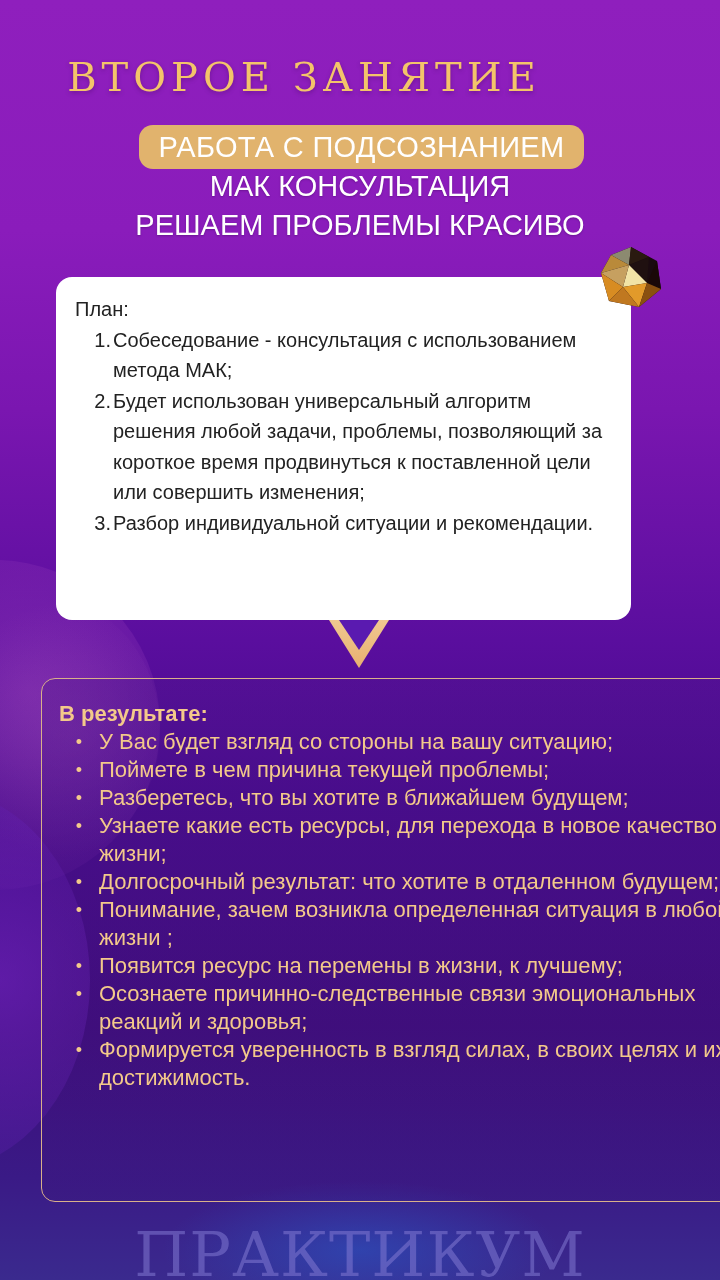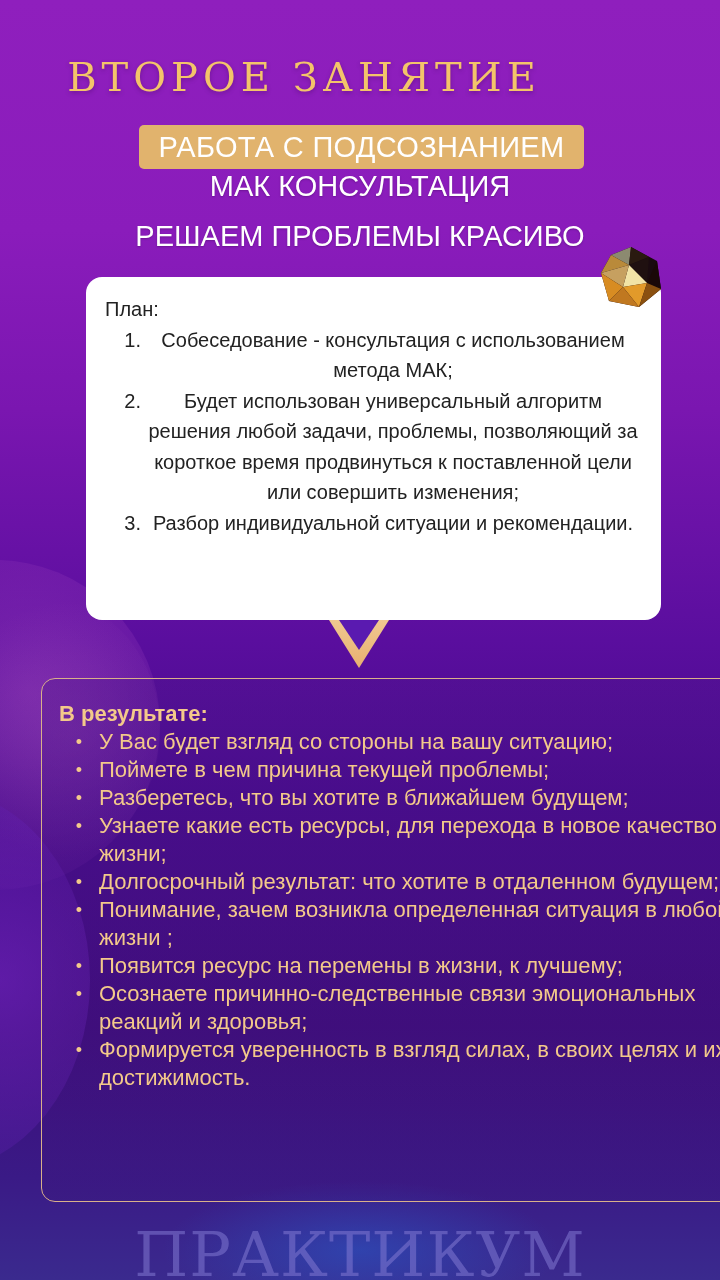--- a/index.html
+++ b/index.html
@@ -14,40 +14,40 @@
     .blob3 { left:-60px; top:600px; width:220px; height:260px; background: radial-gradient(circle at 60% 50%, rgba(200,120,200,0.18), transparent 70%); }
     .bottom-glow { position:absolute; left:160px; top:1180px; width:400px; height:140px; border-radius:50%; background: radial-gradient(ellipse at center, rgba(40,90,200,0.55), transparent 70%); }
 
     .title {
       position:absolute; top:54px; left:0; width:608px; text-align:center;
       font-family:"DejaVu Serif", serif; font-size:40px; letter-spacing:5px;
       color:#f3c46a; text-shadow:0 2px 4px rgba(60,0,80,0.35);
     }
     .pill {
       position:absolute; left:139px; top:125px; width:445px; height:44px;
-      background:#e1b36d; border-radius:5px;
+      background:#e1b36d; border-radius:14px;
       display:flex; align-items:center; justify-content:center;
       color:#ffffff; font-size:29px; letter-spacing:0.3px;
     }
     .subline {
       position:absolute; left:0; width:720px; text-align:center;
       color:#ffffff; font-size:29px; text-shadow:0 1px 2px rgba(40,0,60,0.3);
     }
     .sub1 { top:170px; }
-    .sub2 { top:220px; }
+    .sub2 { top:209px; }
 
     .plan-card {
-      position:absolute; left:86px; top:277px; width:575px; height:343px;
+      position:absolute; left:56px; top:277px; width:575px; height:343px;
       background:#ffffff; border-radius:16px; box-sizing:border-box;
       padding:17px 18px 0 19px; color:#222222; font-size:20px; line-height:30.5px;
     }
     .plan-card ol { margin:0; padding:0; list-style:none; }
     .plan-card li { display:flex; }
     .plan-card .num { width:36px; text-align:right; padding-right:2px; flex:none; }
-    .plan-card .txt { flex:1;text-align:center; }
+    .plan-card .txt { flex:1; }
 
     .gem { position:absolute; left:597px; top:243px; width:68px; height:68px; }
 
     .arrow { position:absolute; left:329px; top:620px; width:60px; height:48px; }
 
     .result-card {
       position:absolute; left:41px; top:678px; width:704px; height:524px;
       border:1.5px solid #d9b08a; border-radius:14px; box-sizing:border-box;
       background: linear-gradient(180deg, rgba(80,20,140,0.35), rgba(60,20,120,0.25));
       padding:21px 0 0 17px; color:#f3c98a; font-size:22px; line-height:28px;

